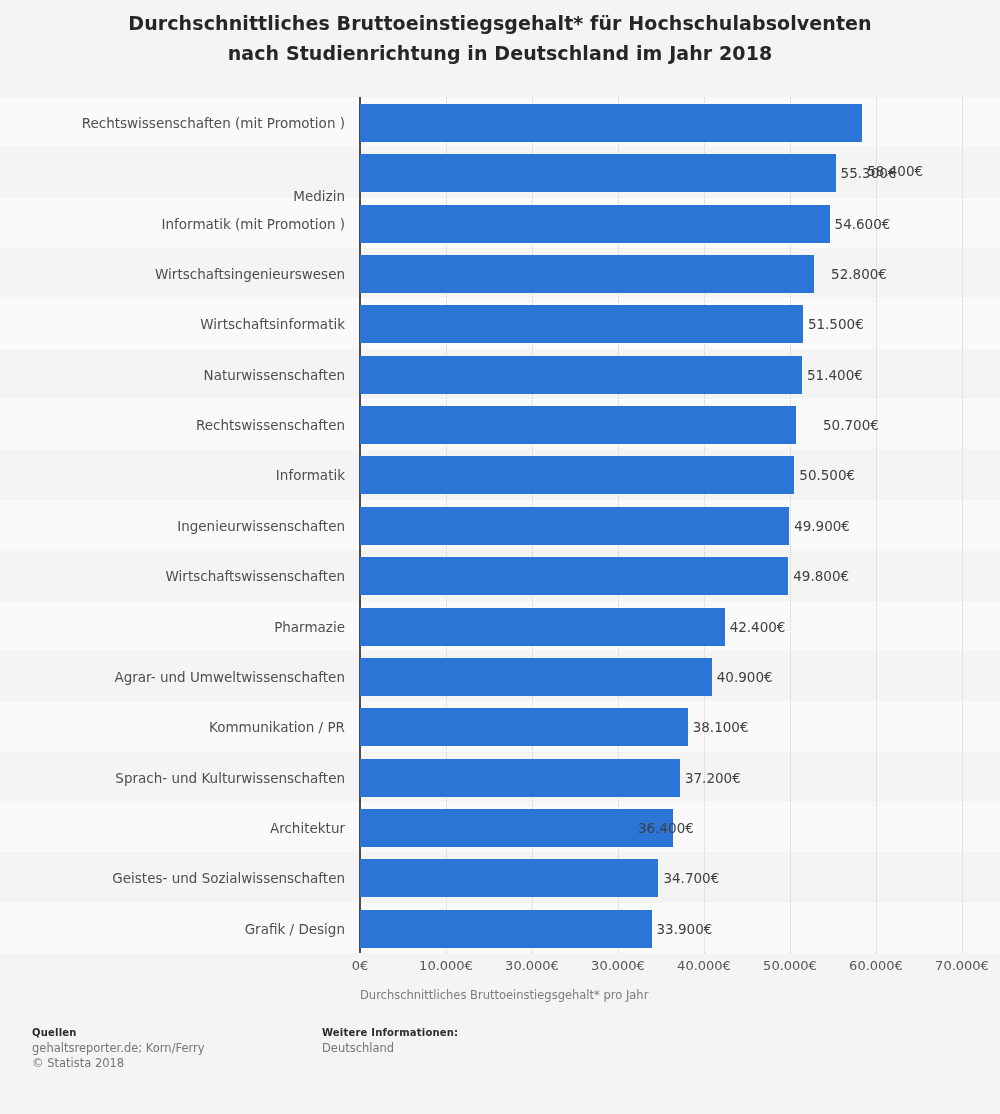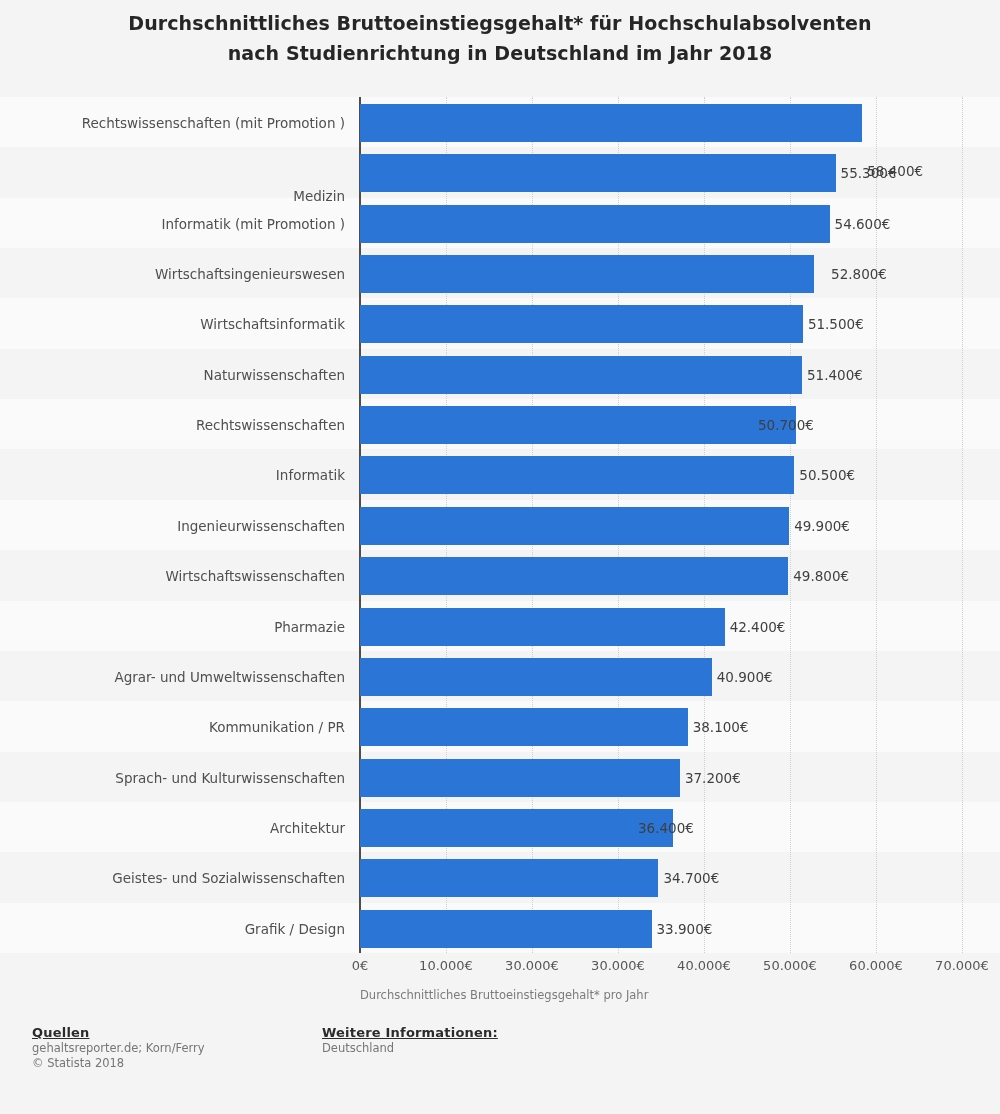--- a/index.html
+++ b/index.html
@@ -138,26 +138,25 @@
     position: absolute;
     left: 0;
     top: 1025px;
     width: 1000px;
     height: 89px;
   }
   .footer-col-sources { position: absolute; left: 32px; top: 0; }
   .footer-col-info    { position: absolute; left: 322px; top: 0; }
 
   .footer-head {
-    font-size: 13px;
+    font-size: 10px;
     font-weight: bold;
     color: #2b2b2b;
     line-height: 16px;
     letter-spacing: 0.2px;
-    text-decoration: underline;
   }
   .footer-text {
     font-size: 11.5px;
     color: #767676;
     line-height: 15px;
   }
 </style>
 </head>
 <body>
 
@@ -197,21 +196,21 @@
         <div class="bar-value" style="left: 840.58px; top: 164.35px;">55.300€</div>
         <div class="bar" style="left: 360px; top: 204.7px; width: 469.56px; background: rgb(42, 117, 213);"></div>
         <div class="bar-value" style="left: 834.56px; top: 214.7px;">54.600€</div>
         <div class="bar" style="left: 360px; top: 255.05px; width: 454.08px; background: rgb(42, 117, 213);"></div>
         <div class="bar-value" style="left: 819.08px; top: 265.05px; margin-left: 12px;">52.800€</div>
         <div class="bar" style="left: 360px; top: 305.4px; width: 442.9px; background: rgb(42, 117, 213);"></div>
         <div class="bar-value" style="left: 807.9px; top: 315.4px;">51.500€</div>
         <div class="bar" style="left: 360px; top: 355.75px; width: 442.04px; background: rgb(42, 117, 213);"></div>
         <div class="bar-value" style="left: 807.04px; top: 365.75px;">51.400€</div>
         <div class="bar" style="left: 360px; top: 406.1px; width: 436.02px; background: rgb(42, 117, 213);"></div>
-        <div class="bar-value" style="left: 758px; top: 416.1px;">50.700€</div>
+        <div class="bar-value" style="left: 823px; top: 416.1px;">50.700€</div>
         <div class="bar" style="left: 360px; top: 456.45px; width: 434.3px; background: rgb(42, 117, 213);"></div>
         <div class="bar-value" style="left: 799.3px; top: 466.45px;">50.500€</div>
         <div class="bar" style="left: 360px; top: 506.8px; width: 429.14px; background: rgb(42, 117, 213);"></div>
         <div class="bar-value" style="left: 794.14px; top: 516.8px;">49.900€</div>
         <div class="bar" style="left: 360px; top: 557.15px; width: 428.28px; background: rgb(42, 117, 213);"></div>
         <div class="bar-value" style="left: 793.28px; top: 567.15px;">49.800€</div>
         <div class="bar" style="left: 360px; top: 607.5px; width: 364.64px; background: rgb(42, 117, 213);"></div>
         <div class="bar-value" style="left: 729.64px; top: 617.5px;">42.400€</div>
         <div class="bar" style="left: 360px; top: 657.85px; width: 351.74px; background: rgb(42, 117, 213);"></div>
         <div class="bar-value" style="left: 716.74px; top: 667.85px;">40.900€</div>

